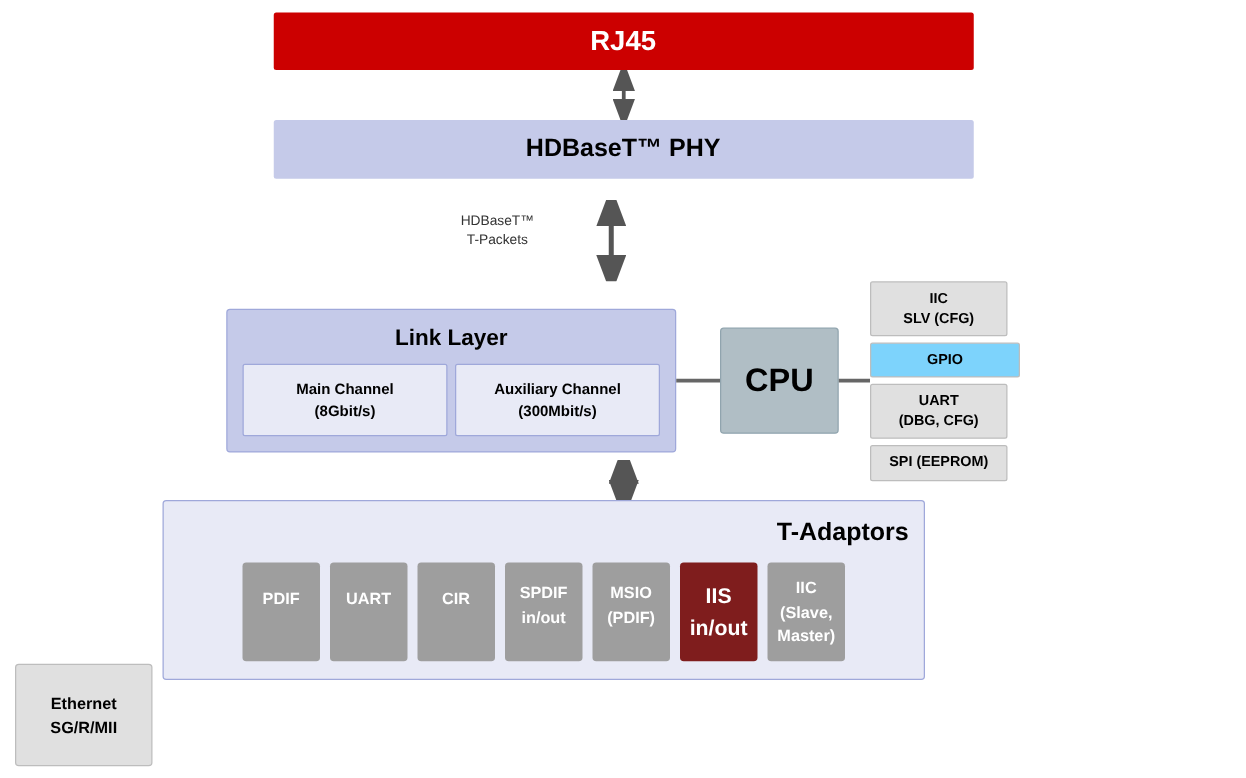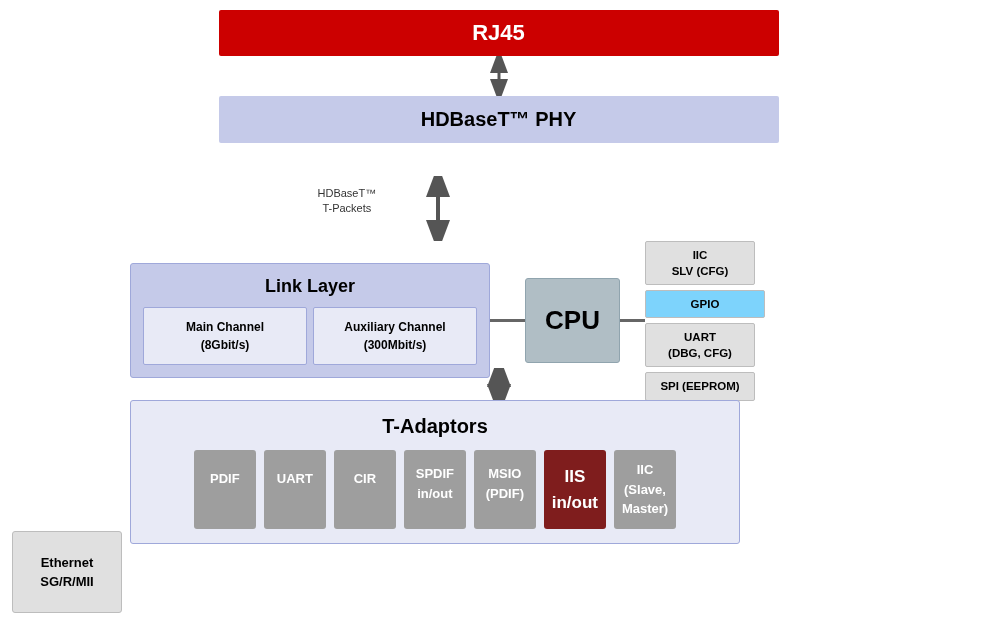--- a/index.html
+++ b/index.html
@@ -46,21 +46,21 @@
         </marker>
       </defs>
       <line x1="20" y1="5" x2="20" y2="35" stroke="#555" stroke-width="3" marker-end="url(#arrowhead-down1)" marker-start="url(#arrowhead-up1)"></line>
     </svg>
 
     <div style="background:#c5cae9; font-size:20px; font-weight:bold; text-align:center; padding:12px 0; width:100%; border-radius:2px;">
       <span>HDBaseT™ PHY</span>
     </div>
   </div>
 
-  <div style="position: absolute; top: 176px; left: 0; width: 997px; display: flex; ">
+  <div style="position: absolute; top: 160px; left: 0; width: 997px; display: flex; flex-direction: column;">
 
     <div style="width: 130px;"></div>
 
     <div style="display: flex; flex-direction: column; align-items: center;">
 
       <div style="position: relative; height: 65px; width: 360px; display: flex; justify-content: center;">
 
         <div style="position: absolute; left: 50px; top: 10px; font-size: 11px; text-align: center; line-height: 1.4; color: #333;">HDBaseT™<br>T-Packets</div>
 
         <svg width="60" height="65" style="position: absolute; left: 140px; top: 0;">
@@ -114,21 +114,21 @@
         <marker id="ah-up3" markerWidth="8" markerHeight="6" refX="4" refY="3" orient="auto-start-reverse">
           <polygon points="0 0, 8 3, 0 6" fill="#555"></polygon>
         </marker>
       </defs>
       <line x1="20" y1="3" x2="20" y2="32" stroke="#555" stroke-width="4" marker-end="url(#ah-down3)" marker-start="url(#ah-up3)"></line>
     </svg>
   </div>
 
   <div style="position: absolute; top: 400px; left: 130px; width: 610px;">
     <div style="background:#e8eaf6; border:1.5px solid #9fa8da; border-radius:3px; padding:14px 12px;">
-      <div style="font-size:20px; font-weight:bold; text-align:center; margin-bottom:12px;">T-Adaptors</div>
+      <div style="font-size:20px; font-weight:bold; text-align:right; margin-bottom:12px;">T-Adaptors</div>
       <div style="display:flex; flex-direction:row; gap:8px; justify-content:center;">
         <div style="background:#9e9e9e; border-radius:3px; padding:20px 8px; text-align:center; font-size:13px; font-weight:bold; color:#fff; min-width:62px; line-height:1.4;">PDIF</div>
         <div style="background:#9e9e9e; border-radius:3px; padding:20px 8px; text-align:center; font-size:13px; font-weight:bold; color:#fff; min-width:62px; line-height:1.4;">UART</div>
         <div style="background:#9e9e9e; border-radius:3px; padding:20px 8px; text-align:center; font-size:13px; font-weight:bold; color:#fff; min-width:62px; line-height:1.4;">CIR</div>
         <div style="background:#9e9e9e; border-radius:3px; padding:14px 8px; text-align:center; font-size:13px; font-weight:bold; color:#fff; min-width:62px; line-height:1.5;">SPDIF<br>in/out</div>
         <div style="background:#9e9e9e; border-radius:3px; padding:14px 8px; text-align:center; font-size:13px; font-weight:bold; color:#fff; min-width:62px; line-height:1.5;">MSIO<br>(PDIF)</div>
         <div style="background:#7f1d1d; border-radius:3px; padding:14px 4px; text-align:center; font-size:17px; font-weight:bold; color:#fff; min-width:62px; line-height:1.5;">IIS<br>in/out</div>
         <div style="background:#9e9e9e; border-radius:3px; padding:10px 8px; text-align:center; font-size:13px; font-weight:bold; color:#fff; min-width:62px; line-height:1.5;">IIC<br>(Slave,<br>Master)</div>
       </div>
     </div>

